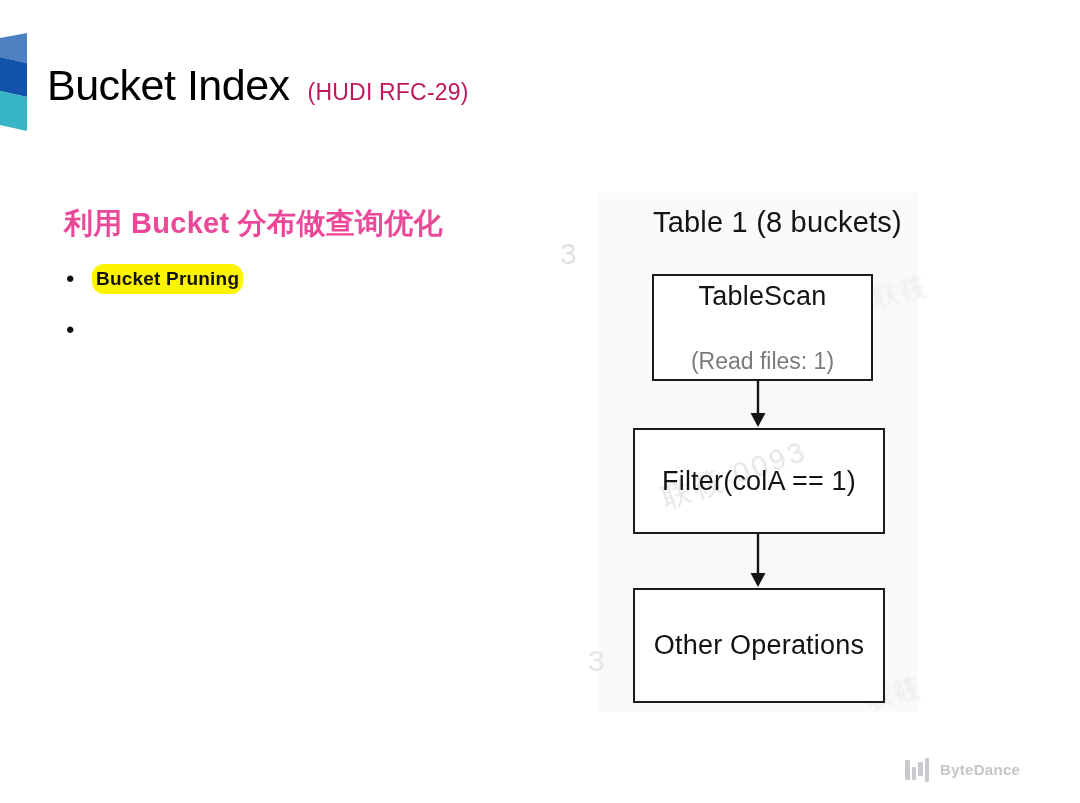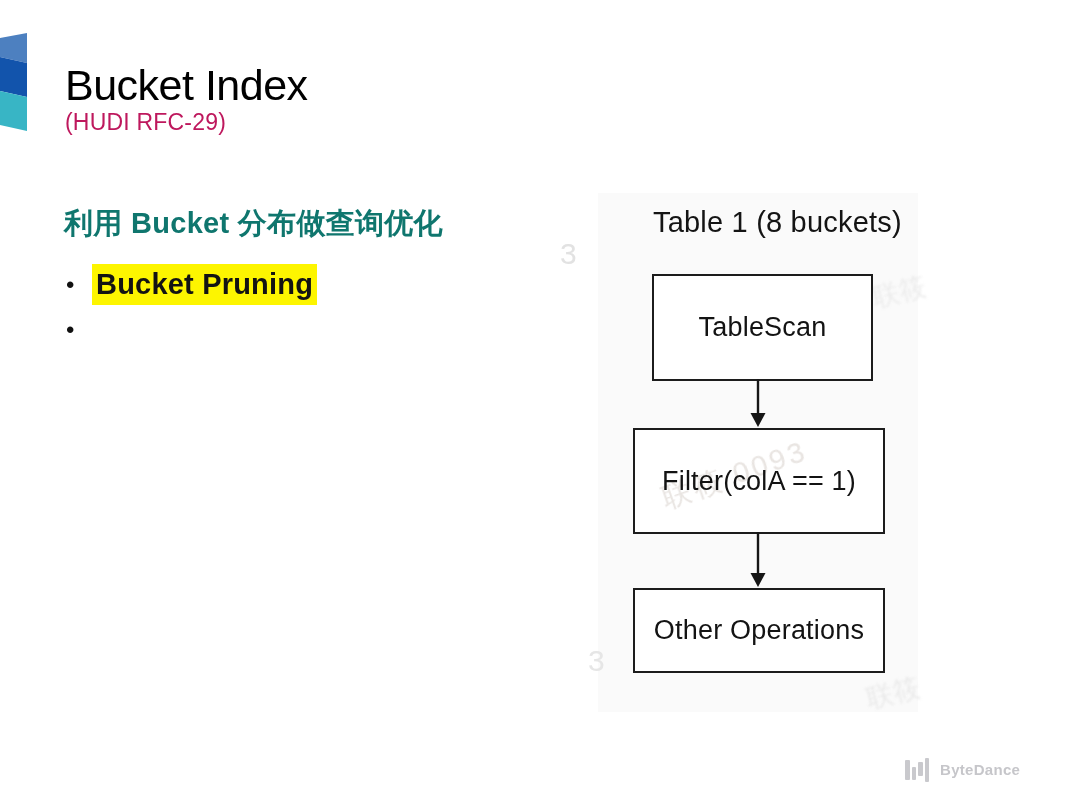--- a/index.html
+++ b/index.html
@@ -8,43 +8,43 @@
     position:relative; width:1080px; height:803px;
     background:#ffffff; overflow:hidden;
     font-family:"Liberation Sans","DejaVu Sans",sans-serif;
     color:#111;
   }
 
   
   .ribbon { position:absolute; left:0; top:32px; }
 
   
-  .title-row { position:absolute; left:47px; top:62px; display:flex; align-items:baseline;flex-direction:column; }
+  .title-row { position:absolute; left:47px; top:62px; display:flex; align-items:baseline; }
   .title-main { font-size:43px; font-weight:400; color:#000; letter-spacing:-0.5px; line-height:1.1; }
   .title-suffix { font-size:23px; font-weight:400; color:#be185d; margin-left:18px; letter-spacing:0.2px; }
 
   
-  .heading { position:absolute; left:64px; top:204px; font-size:29px; font-weight:700; color:#0f766e; letter-spacing:0.3px; }
+  .heading { position:absolute; left:64px; top:204px; font-size:29px; font-weight:700; color:#ec4899; letter-spacing:0.3px; }
   .bullet-row { position:absolute; left:66px; display:flex; align-items:center; }
   .bullet-row.first { top:264px; }
   .bullet-row.second { top:316px; }
   .bullet-marker { width:26px; font-size:24px; color:#111; }
-  .bullet-label { font-size:29px; font-weight:600; color:#131313; padding:4px 4px; letter-spacing:0.2px; }
+  .bullet-label { font-size:19px; font-weight:600; color:#131313; padding:4px 4px; letter-spacing:0.2px;border-radius:12px; }
   .bullet-label[data-highlighted="true"] { background:#fdf500; }
 
   
   .diagram-bg { position:absolute; left:598px; top:193px; width:320px; height:519px; background:#fafafa; }
   .diagram-caption { position:absolute; left:653px; top:206px; font-size:29px; line-height:32px; color:#141414; letter-spacing:0.2px; }
   .node {
     position:absolute; background:#ffffff; border:2px solid #1c1c1c;
     display:flex; flex-direction:column; align-items:center; justify-content:center;gap:30px;
   }
   .node-1 { left:652px; top:274px; width:221px; height:107px; }
   .node-2 { left:633px; top:428px; width:252px; height:106px; }
-  .node-3 { left:633px; top:588px; width:252px; height:85px; }
+  .node-3 { left:633px; top:588px; width:252px; height:115px; }
   .node-title { position:relative; z-index:2; font-size:27px; color:#131313; letter-spacing:0.2px; }
   .node-subtitle { position:relative; z-index:2; font-size:23px; color:#7b7b7b; margin-top:6px; }
   .arrow { position:absolute; }
   .arrow-1 { left:748px; top:379px; }
   .arrow-2 { left:748px; top:532px; }
 
   
   .wm { position:absolute; pointer-events:none; user-select:none; white-space:nowrap; }
   .wm-num-top { left:560px; top:237px; font-size:30px; color:#e2e2e2; }
   .wm-num-bottom { left:588px; top:644px; font-size:30px; color:#e6e6e6; }
@@ -99,20 +99,21 @@
   <div class="wm wm-num-bottom">3</div>
   <div class="wm wm-frag-tr">联筱</div>
   <div class="wm wm-frag-br">联筱</div>
 
   <div class="diagram-caption">
     <div>Table 1 (8 buckets)</div>
   </div>
 
   <div class="node node-1">
     <div class="node-title">TableScan</div>
+    <div class="node-subtitle">(Read files: 1)</div>
   </div>
 
   <svg class="arrow arrow-1" width="20" height="49" viewBox="0 0 20 49">
     <line x1="10" y1="0" x2="10" y2="35" stroke="#161616" stroke-width="2.4"></line>
     <polygon points="2.5,34 17.5,34 10,48" fill="#161616"></polygon>
   </svg>
 
   <div class="node node-2">
     <div class="wm-diagonal">联筱 0093</div>
     <div class="node-title">Filter(colA == 1)</div>

